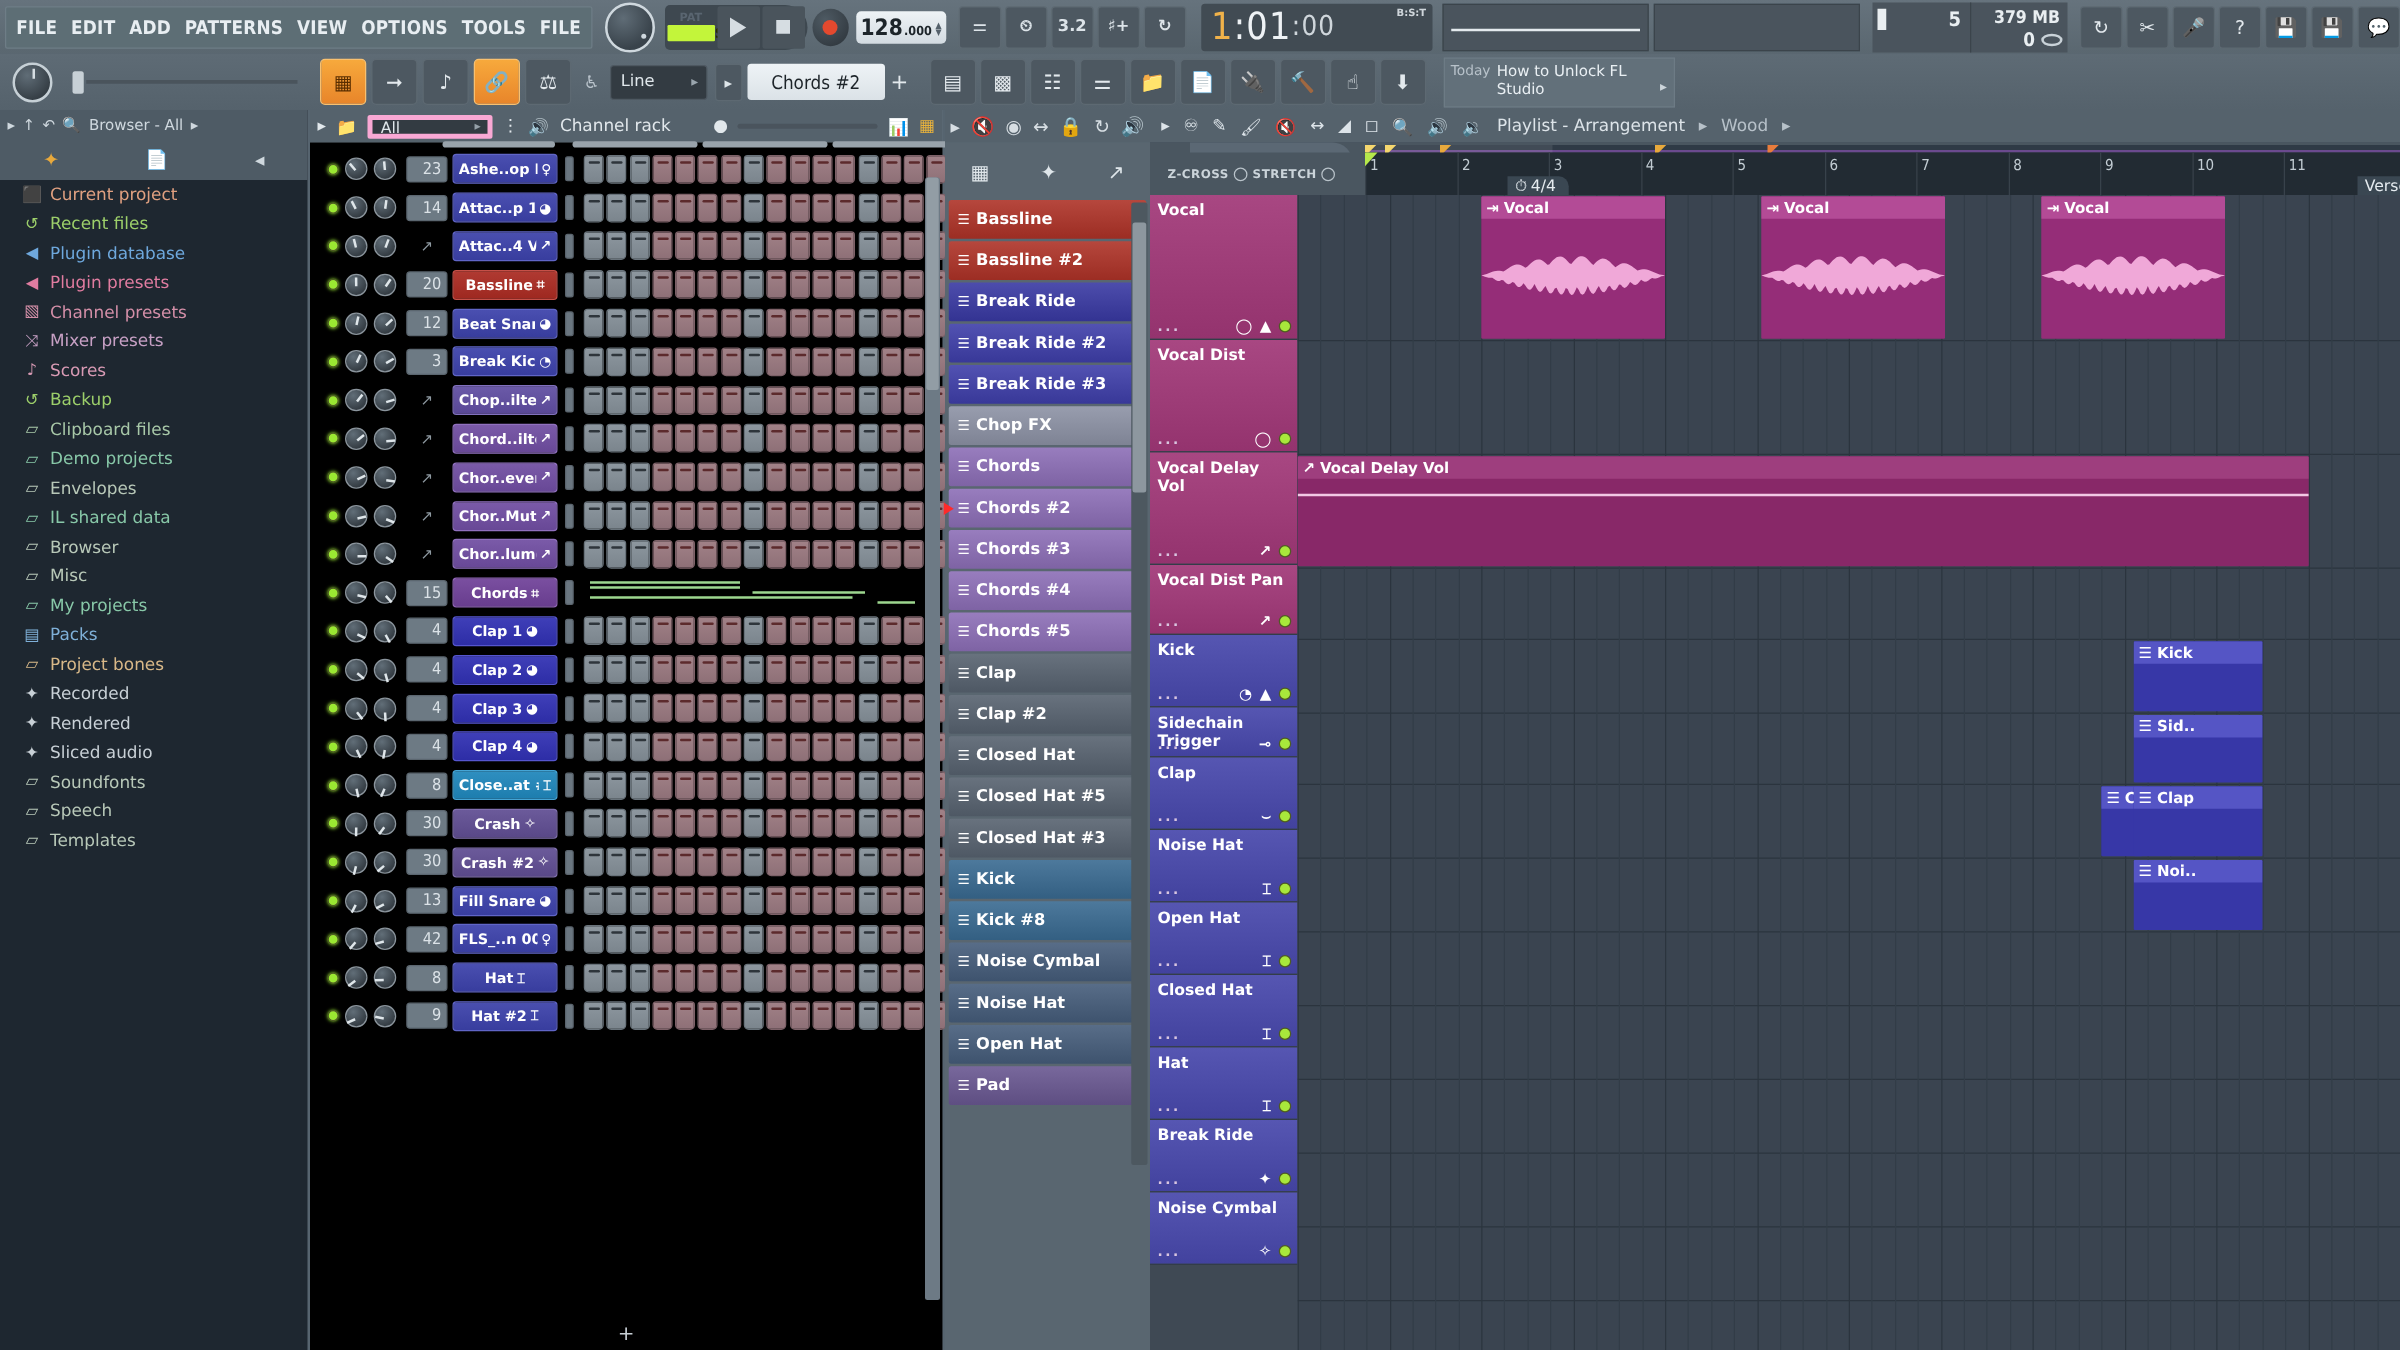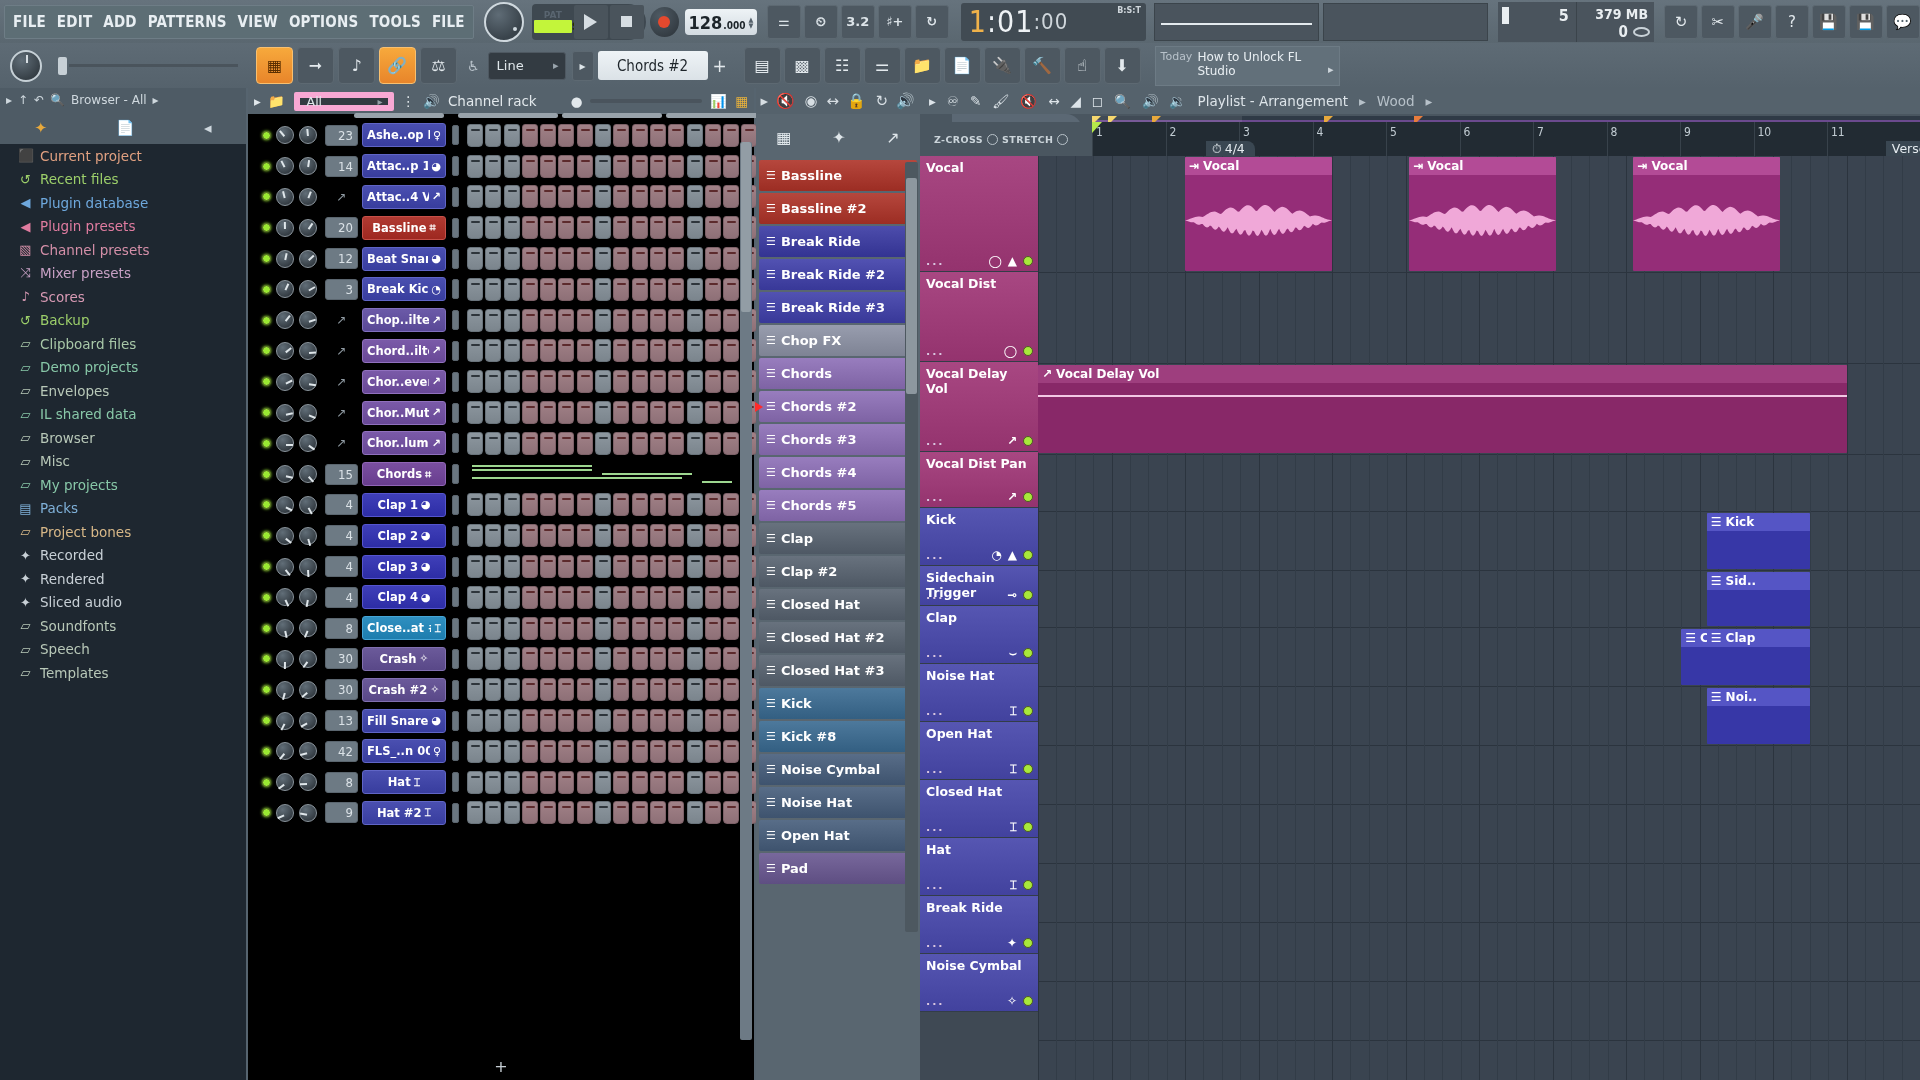--- a/index.html
+++ b/index.html
@@ -240,21 +240,21 @@
   
   .rack {
     position:absolute; left:248px; top:88px; width:506px; height:992px;
     background:#6d7a85;
   }
   .rack-head {
     height:26px; background:#55626c; display:flex; align-items:center;
     gap:8px; padding:0 6px; font-size:13.5px; color:#e2e8ec;
   }
   .rack-all {
-    width:100px; height:19px; background:#333b42; border:6px solid #f9a8d4;
+    width:100px; height:19px; background:#333b42; border:4px solid #f9a8d4;
     border-radius:2px; font-size:12.5px; color:#dfe6ea;
     display:flex; align-items:center; padding-left:7px; position:relative;
   }
   .rack-all::after { content:"\25B8"; position:absolute; right:5px; font-size:10px; color:#95a0a8; }
   .rack-body { position:relative; height:966px; background:#000000; }
   .rack-scrollarea { position:absolute; left:6px; top:6px; right:6px; bottom:30px; }
   .ch-row { height:30.8px; display:flex; align-items:center; position:relative; }
   .led {
     width:9px; height:9px; border-radius:50%; background:#9ae832;
     border:1px solid #4d5a23; box-shadow:0 0 3px #9ae832; margin-left:8px; flex:none;
@@ -1486,21 +1486,21 @@
         <div class="pat-item" style="background: linear-gradient(rgb(104, 114, 126), rgb(78, 88, 100));">
           <span class="pat-ic">☰</span>
           <span>Clap #2</span>
         </div>
         <div class="pat-item" style="background: linear-gradient(rgb(104, 114, 126), rgb(78, 88, 100));">
           <span class="pat-ic">☰</span>
           <span>Closed Hat</span>
         </div>
         <div class="pat-item" style="background: linear-gradient(rgb(104, 114, 126), rgb(78, 88, 100));">
           <span class="pat-ic">☰</span>
-          <span>Closed Hat #2</span>
+          <span>Closed Hat #5</span>
         </div>
         <div class="pat-item" style="background: linear-gradient(rgb(104, 114, 126), rgb(78, 88, 100));">
           <span class="pat-ic">☰</span>
           <span>Closed Hat #3</span>
         </div>
         <div class="pat-item" style="background: linear-gradient(rgb(77, 121, 156), rgb(51, 95, 130));">
           <span class="pat-ic">☰</span>
           <span>Kick</span>
         </div>
         <div class="pat-item" style="background: linear-gradient(rgb(77, 121, 156), rgb(51, 95, 130));">

